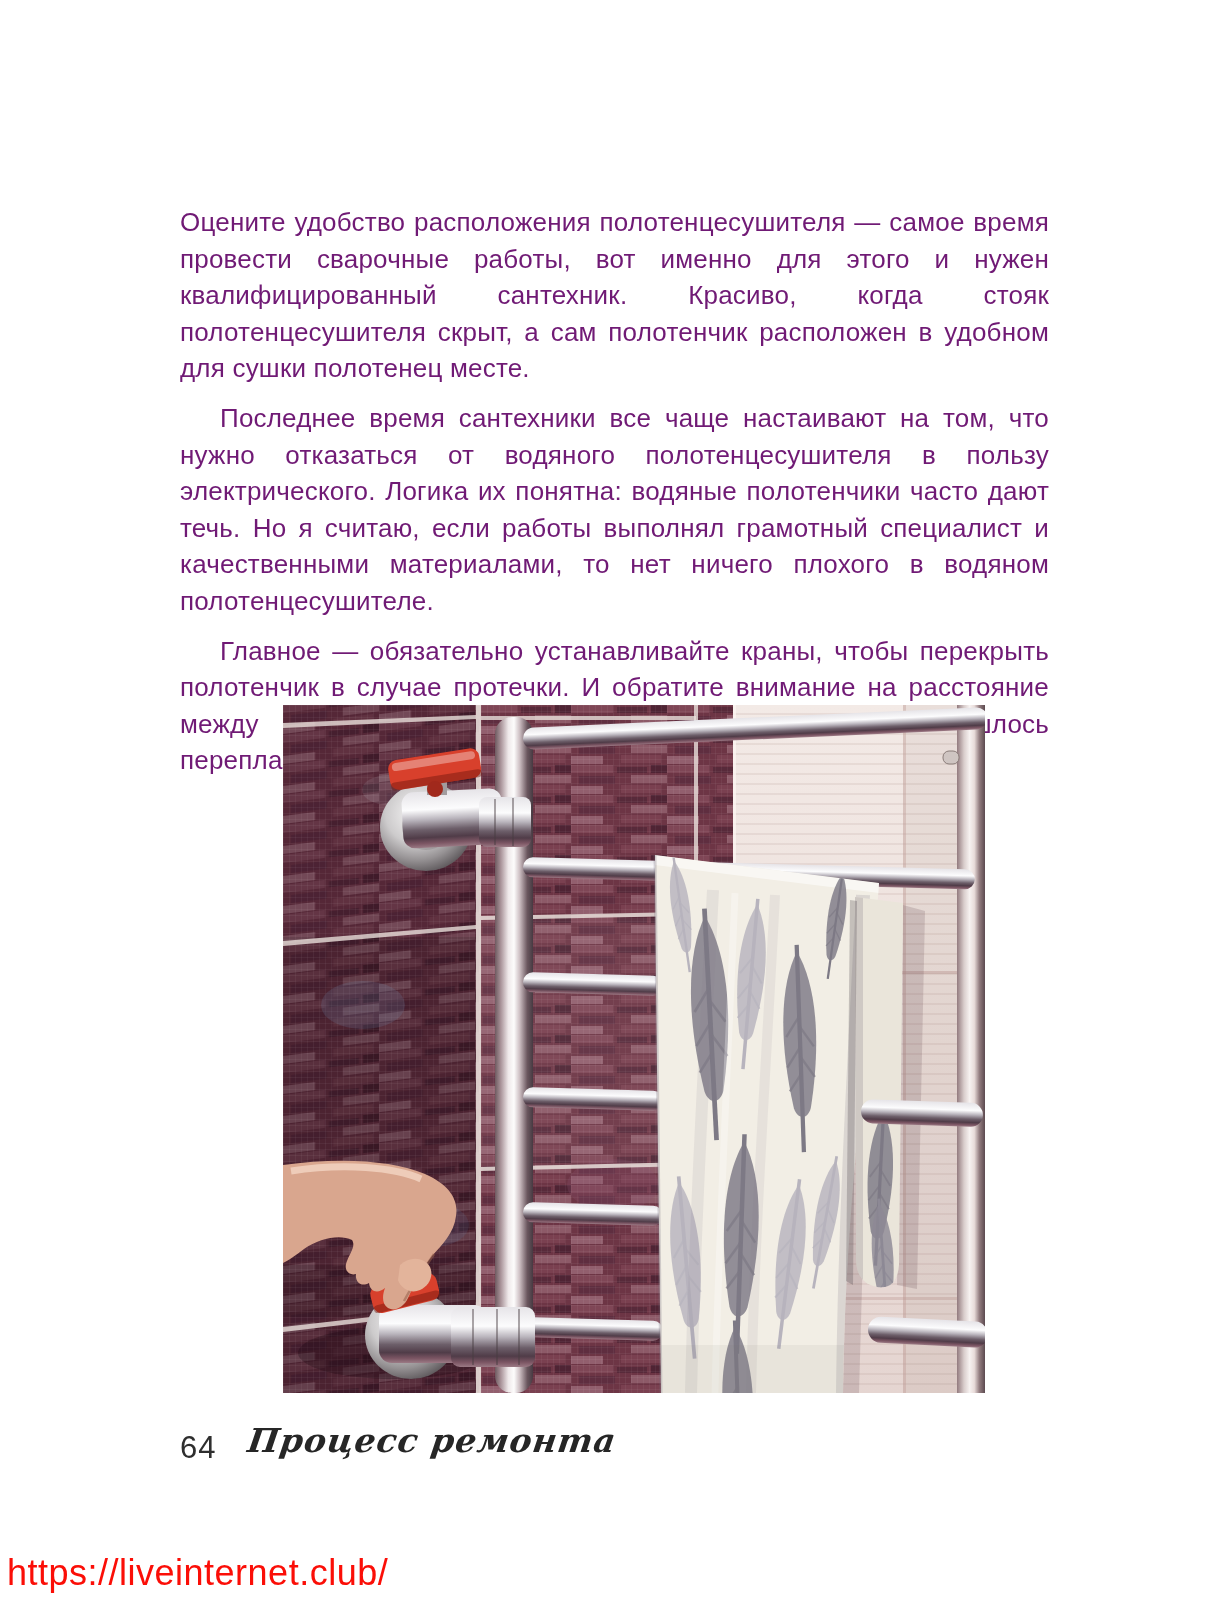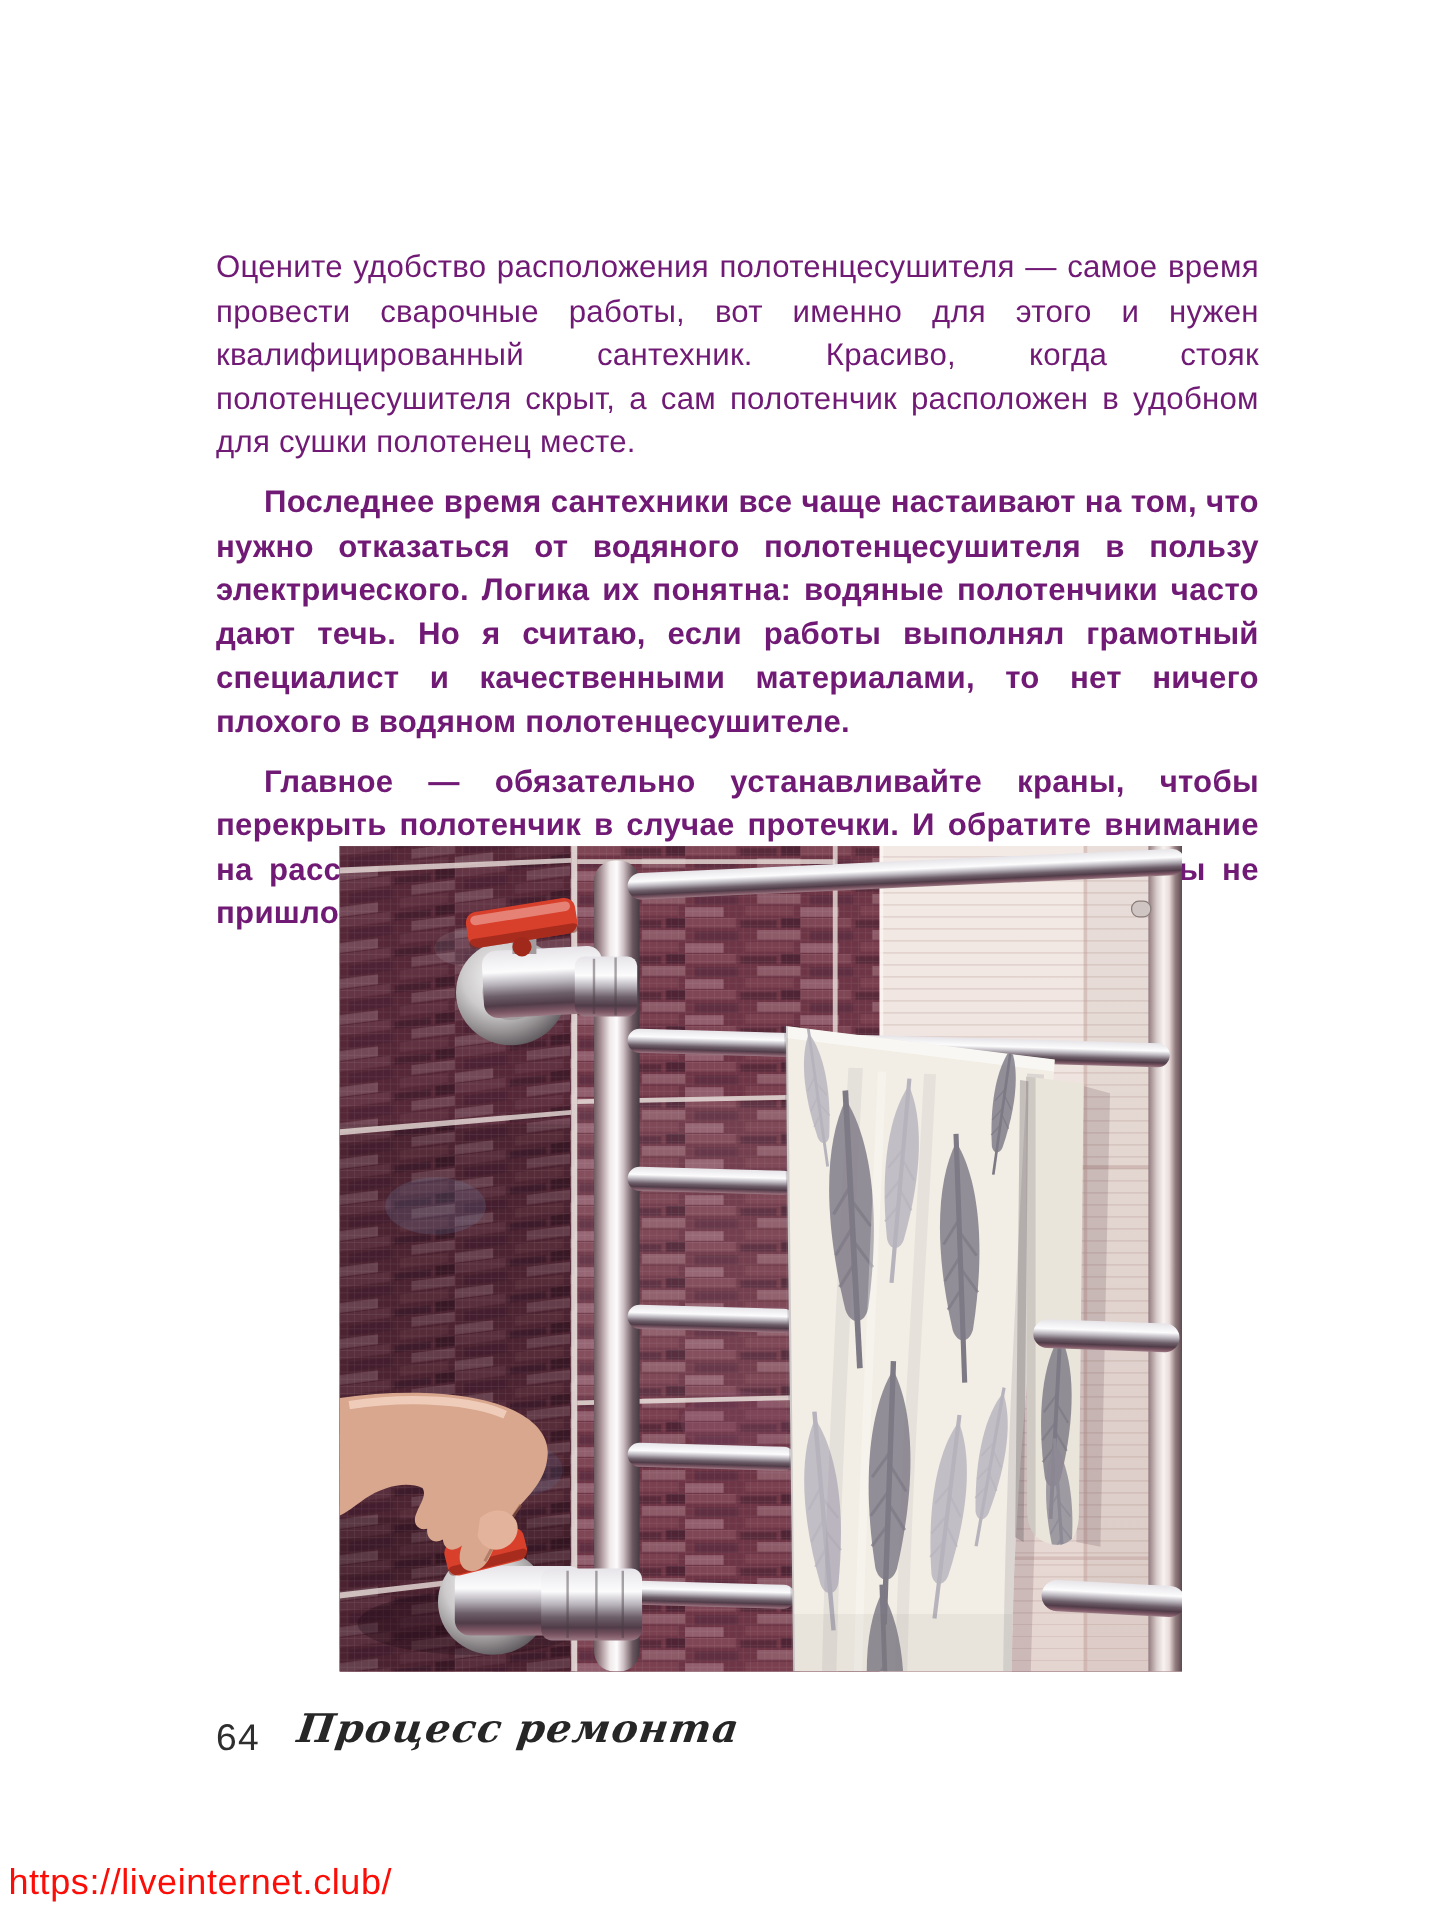--- a/index.html
+++ b/index.html
@@ -8,38 +8,38 @@
     background:#ffffff;font-family:"Liberation Sans",sans-serif;
   }
   .page{position:absolute;inset:0;}
   .body-text{
     position:absolute;left:180px;top:168px;width:869px;
     color:#701a75;font-size:26px;line-height:36.6px;
     text-align:justify;letter-spacing:.2px;
     hyphens:auto;margin-top:36px;-webkit-hyphens:auto;
   }
   .body-text p{margin:0 0 13px 0;}
-  .body-text p.indent{text-indent:40px;font-weight:bold;}
+  .body-text p.indent{text-indent:40px;}
   .photo{
     position:absolute;left:283px;top:705px;width:702px;height:688px;
     background:#6d3545;
   }
   .photo svg{display:block;}
   .footer-pagenum{
     position:absolute;left:180px;top:1430px;
     font-size:31px;color:#2e2e2e;letter-spacing:1px;
   }
   .footer-title{
     position:absolute;left:248px;top:1421px;
     font-family:"DejaVu Serif",serif;font-style:italic;font-weight:700;
     font-size:33px;color:#262626;transform:skewX(-8deg);letter-spacing:1px;
   }
   .watermark{
     position:absolute;left:7px;top:1552px;
-    font-size:30px;color:#fb0e07;letter-spacing:.5px;
+    font-size:36px;color:#fb0e07;letter-spacing:.5px;
     text-decoration:none;
   }
 </style>
 </head>
 <body>
 
 <div class="page">
 
   <div class="body-text">
     <p>Оцените удобство расположения полотенцесушителя — самое время провести сварочные работы, вот именно для этого и нужен квалифицированный сантехник. Красиво, когда стояк полотенцесушителя скрыт, а сам полотенчик расположен в удобном для сушки полотенец месте.</p>

